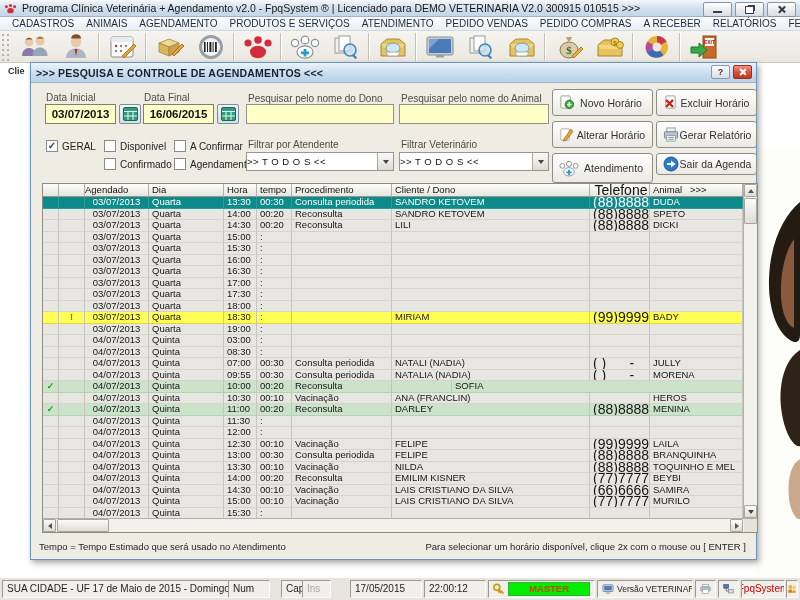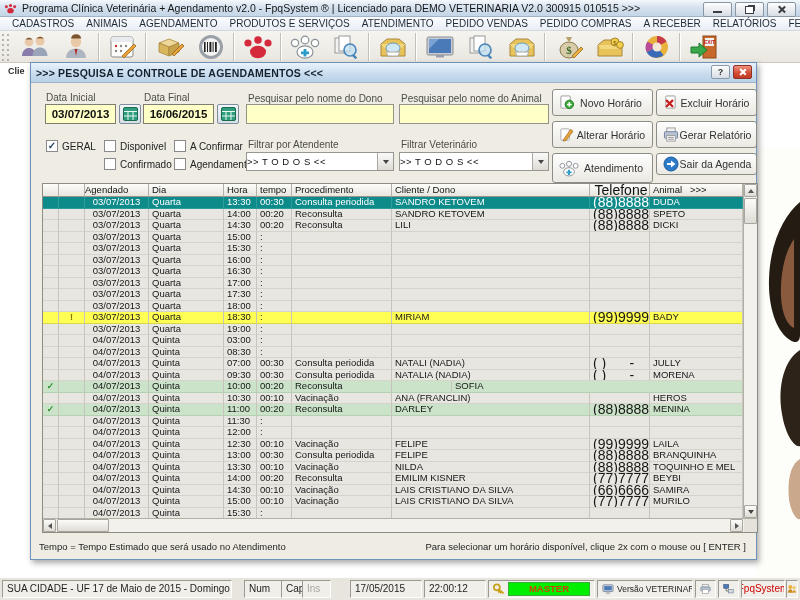--- a/index.html
+++ b/index.html
@@ -642,21 +642,21 @@
           <div class="tcell c6">Consulta periodida</div>
           <div class="tcell c7">NATALI (NADIA)</div>
           <div class="tcell c8">( )      -</div>
           <div class="tcell c9">JULLY</div>
         </div>
         <div class="trow">
           <div class="tcell c0"></div>
           <div class="tcell c1"></div>
           <div class="tcell c2">04/07/2013</div>
           <div class="tcell c3">Quinta</div>
-          <div class="tcell c4">09:30</div>
+          <div class="tcell c4">09:55</div>
           <div class="tcell c5">00:30</div>
           <div class="tcell c6">Consulta periodida</div>
           <div class="tcell c7">NATALIA (NADIA)</div>
           <div class="tcell c8">( )      -</div>
           <div class="tcell c9">MORENA</div>
         </div>
         <div class="trow ok">
           <div class="tcell c0">✓</div>
           <div class="tcell c1"></div>
           <div class="tcell c2">04/07/2013</div>
@@ -832,21 +832,21 @@
       <div style="position:absolute;right:0;top:0;width:13px;height:13px;background:#E4E2DB"></div>
     </div>
   </div>
 
   <div class="hint" style="left:8px">Tempo = Tempo Estimado que será usado no Atendimento</div>
   <div class="hint" style="right:10px">Para selecionar um horário disponível, clique 2x com o mouse ou [ ENTER ]</div>
 </div>
 
 <div class="statusbar">
   <div class="panel" style="left:2px;width:230px">SUA CIDADE - UF 17 de Maio de 2015 - Domingo</div>
-  <div class="panel" style="left:244px;width:42px">Num</div>
+  <div class="panel" style="left:228px;width:42px">Num</div>
   <div class="panel" style="left:281px;width:36px">Caps</div>
   <div class="panel dim" style="left:302px;width:29px">Ins</div>
   <div class="panel" style="left:350px;width:72px">17/05/2015</div>
   <div class="panel" style="left:424px;width:62px">22:00:12</div>
   <div class="panel" style="left:488px;width:107px">
     <span>
         <svg width="12" height="12" viewBox="0 0 14 14">
           <circle cx="4.5" cy="5" r="3.5" fill="none" stroke="#C8A018" stroke-width="2"></circle>
           <path d="M7 6.5l6 5-1.5 1.5-1.5-1.5-1 1-1.5-1.5-1 1-1-2z" fill="#C8A018"></path>
         </svg>

